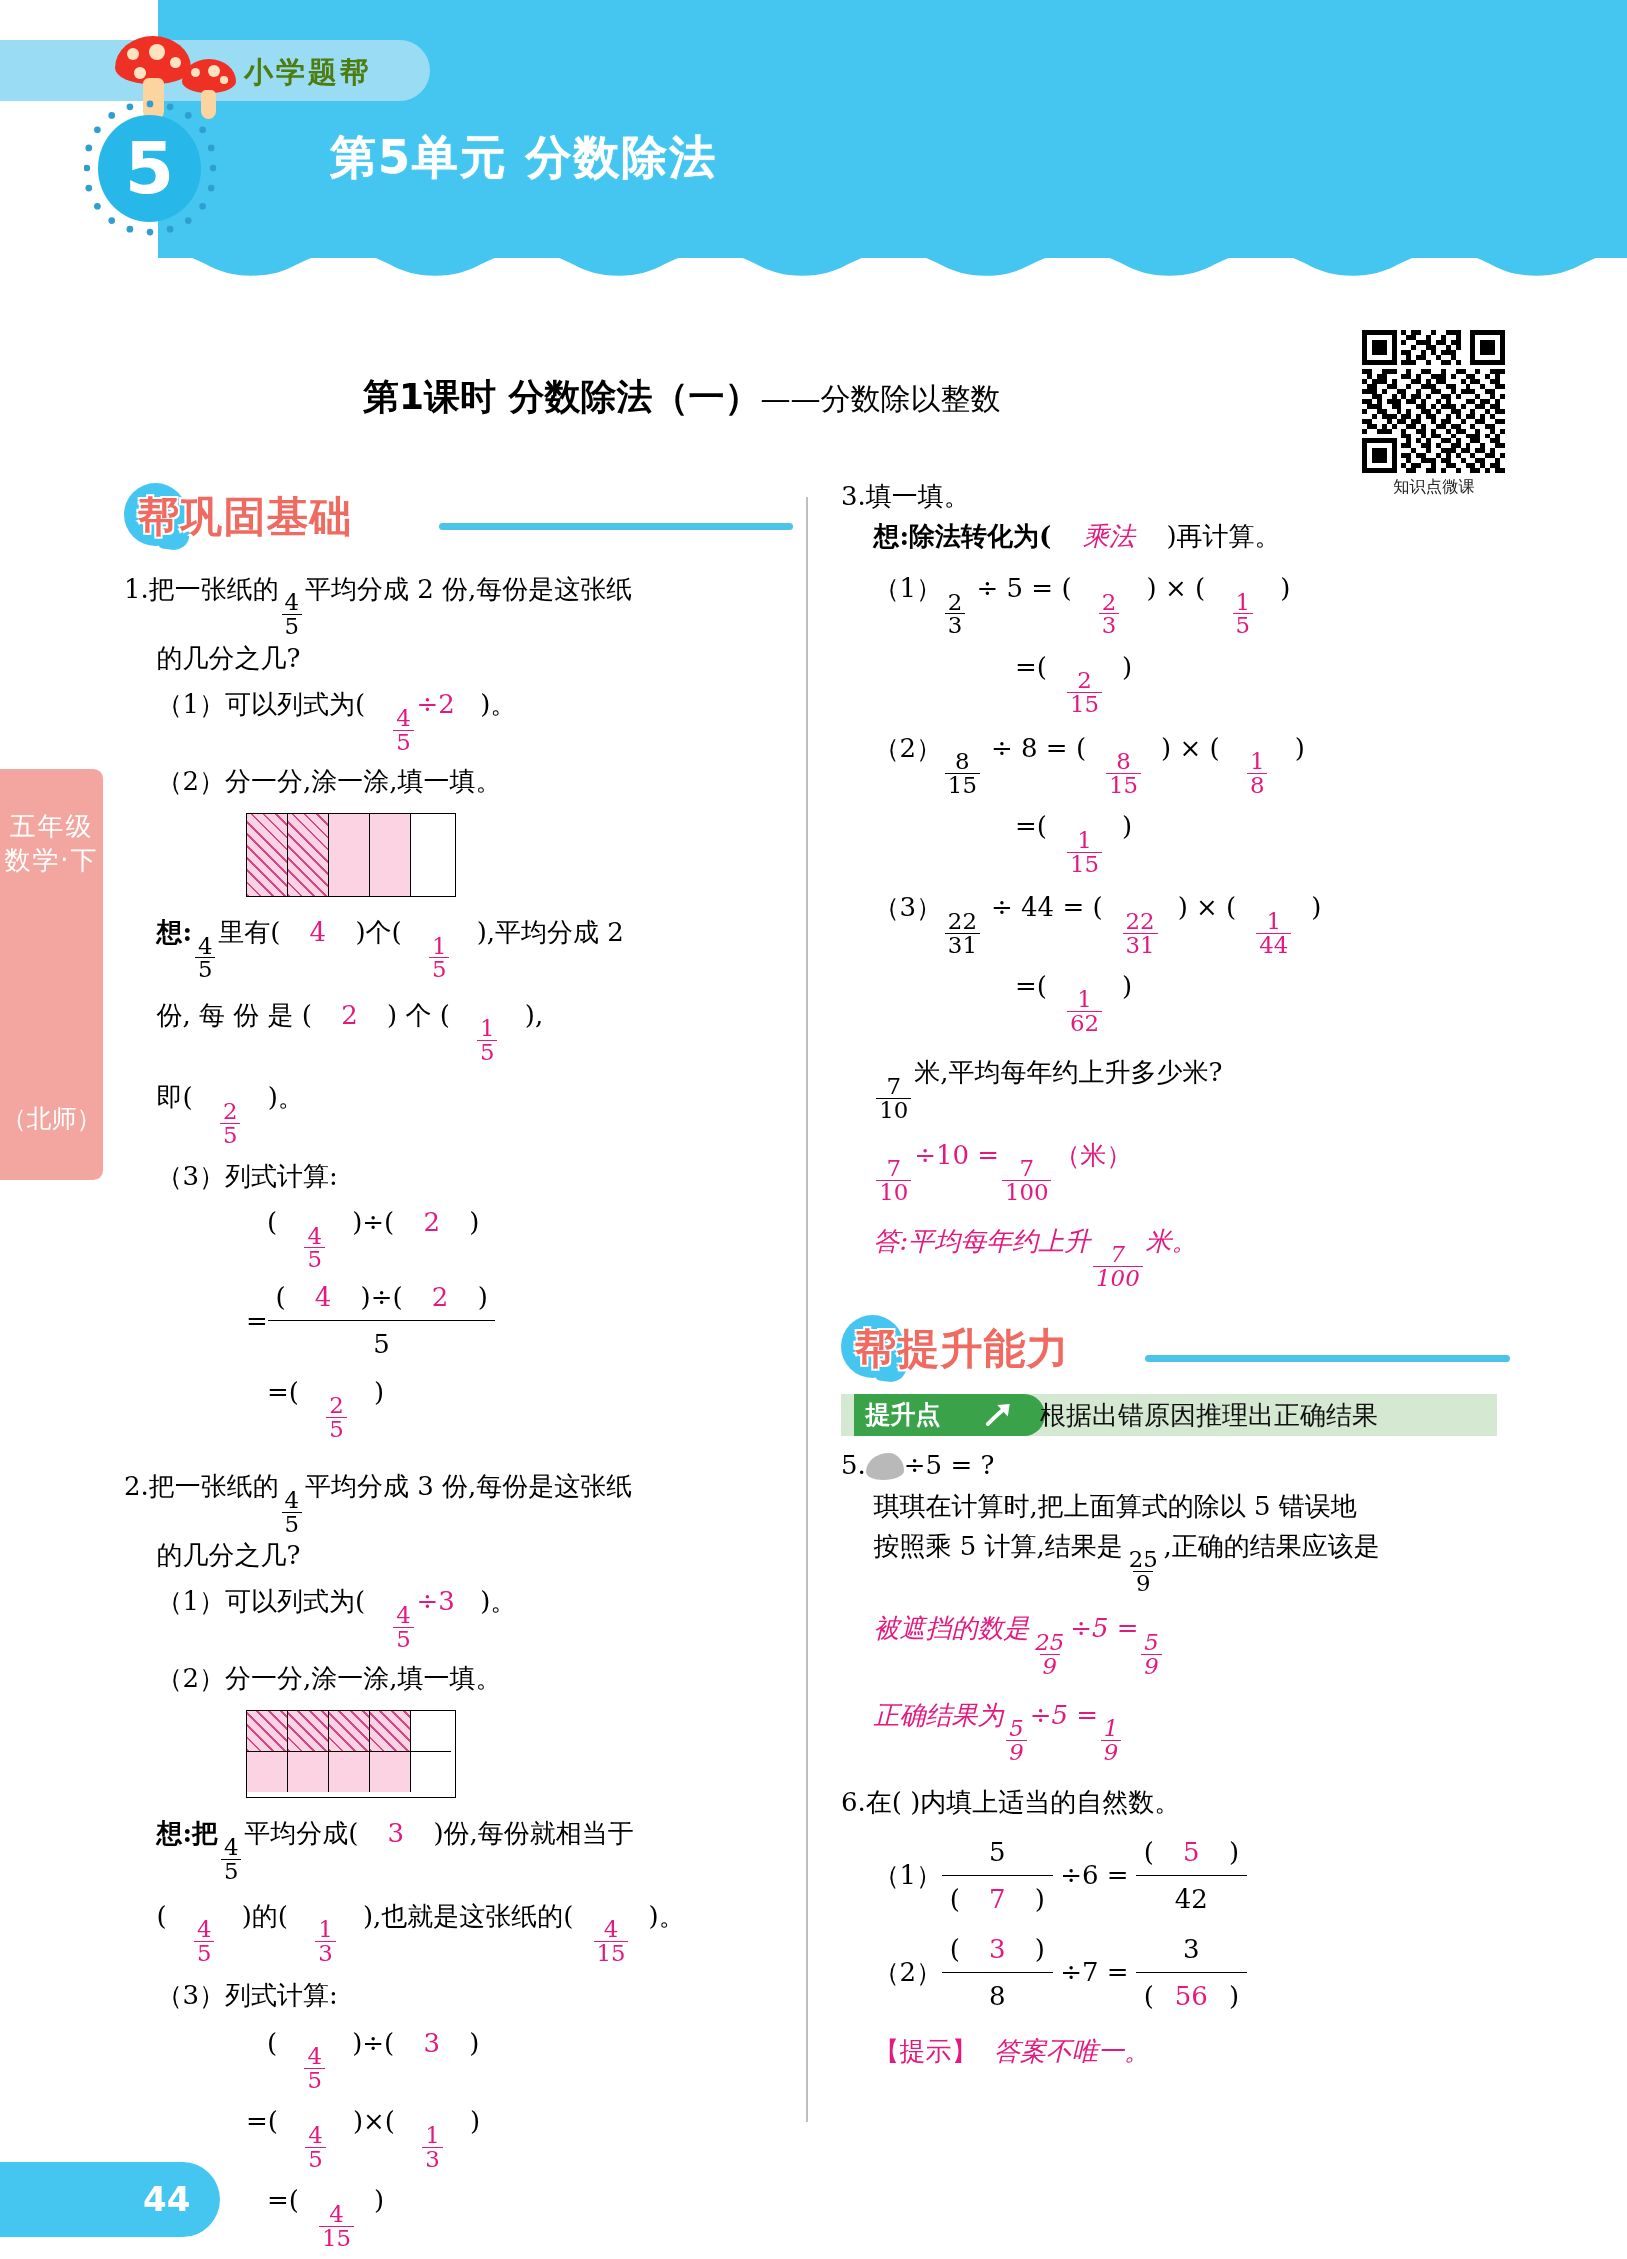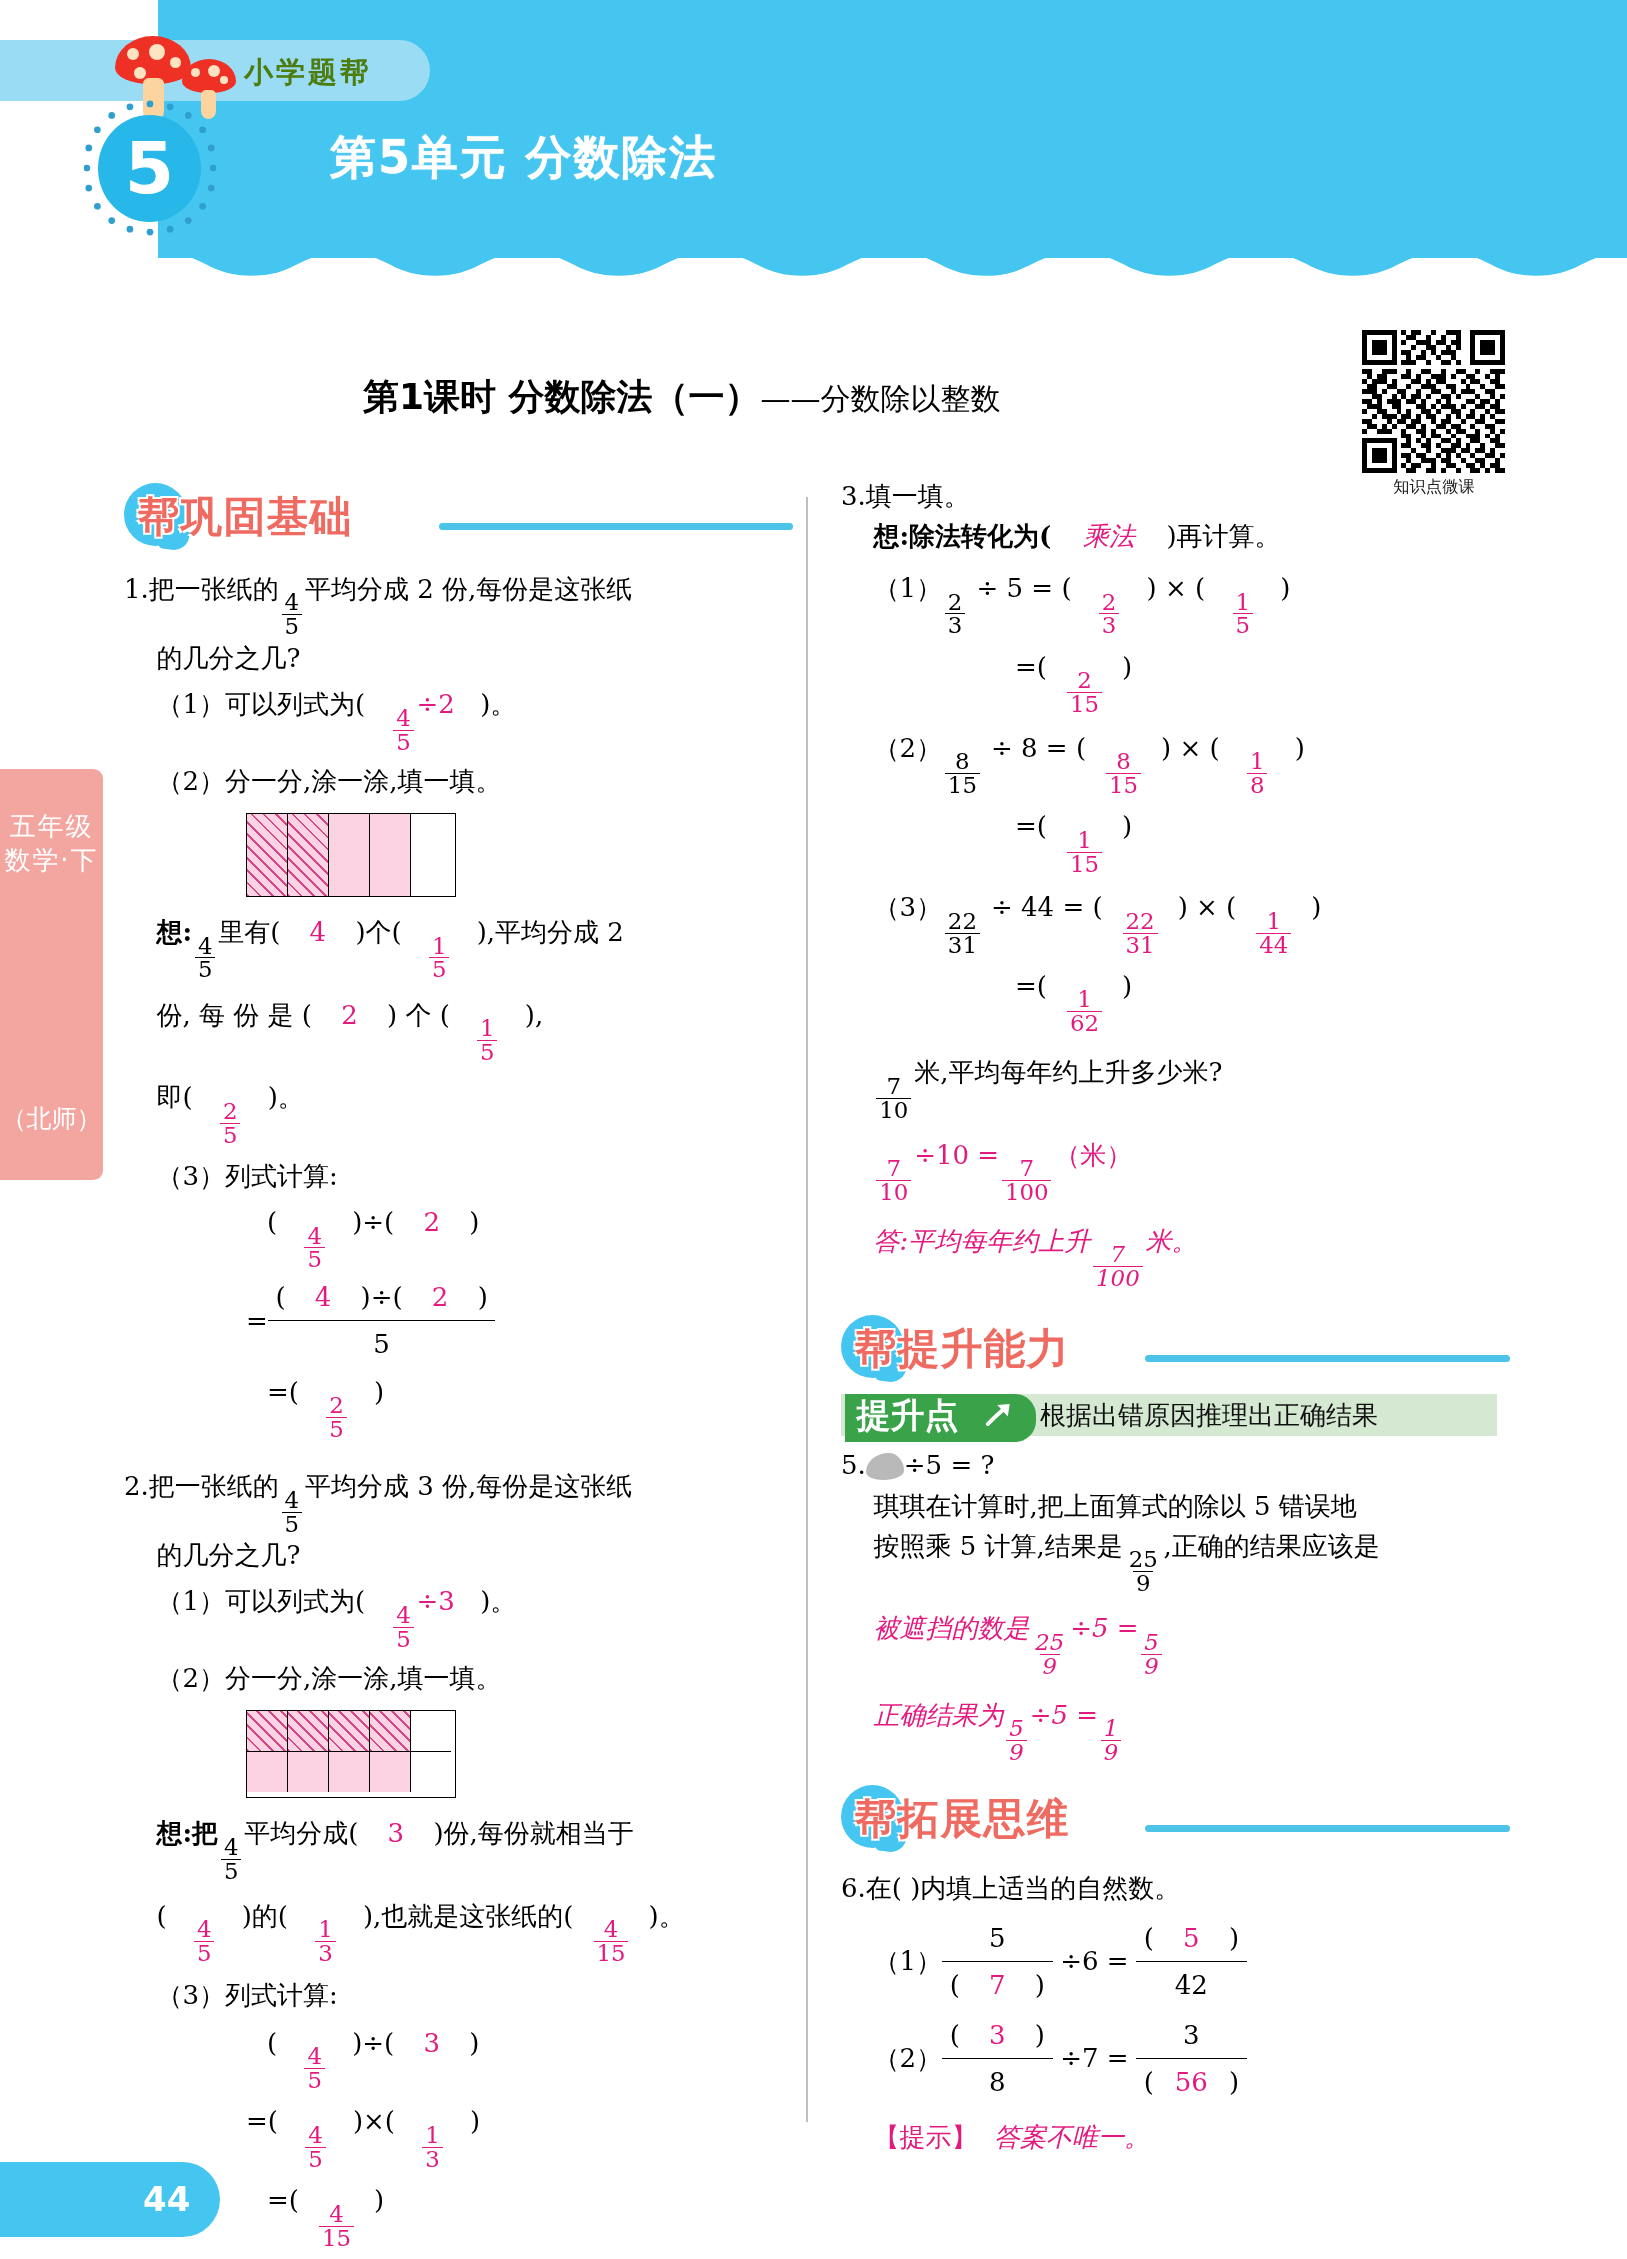--- a/index.html
+++ b/index.html
@@ -107,23 +107,23 @@
   }
   .sechdr .rule{
     position:absolute;left:315px;top:40px;right:0;height:6.7px;background:#4cc3e8;border-radius:3.8px;
   }
   .sechdr.wide .rule{left:304px;}
   
   .tipband{
     position:relative;height:42px;background:#d5e9d2;margin:13.4px 0 9.6px 0;width:656px;
   }
   .tipband .lbl{
-    position:absolute;left:4px;top:0;height:48px;min-width:143px;padding:0 36px 0 11.5px;
+    position:absolute;left:13px;top:0;height:42px;min-width:143px;padding:0 36px 0 11.5px;
     background:#3aa34a;color:#fff;font-family:"DejaVu Sans", sans-serif;
-    font-size:34px;font-weight:bold;line-height:42px;
+    font-size:25px;font-weight:bold;line-height:42px;
     border-radius:0 21px 21px 0;
   }
   .tipband .arrow{
     position:absolute;left:141px;top:5.7px;width:32.5px;height:31px;
   }
   .tipband .txt{
     position:absolute;left:199px;top:0;line-height:42px;
     font-family:"DejaVu Serif", serif;font-size:26px;color:#111;
   }
   
@@ -748,26 +748,20 @@
       <span>正确结果为</span><span class="frac pk">
           <span class="n">5</span>
           <span class="d">9</span>
         </span><span>÷5 =</span><span class="frac pk">
           <span class="n">1</span>
           <span class="d">9</span>
         </span>
     </div>
   </div>
 
-  <div class="sechdr wide" style="margin-top:21px;">
-    <div class="circ"></div>
-    <div class="circ-tail"></div>
-    <div class="bangtxt"><span>帮</span><span>拓展思维</span></div>
-    <div class="rule"></div>
-  </div>
 
   <div class="q" style="margin-top:18px;">
     <div><span>6.</span><span>在(          )内填上适当的自然数。</span></div>
 
     <div class="row indent" style="margin-top:9.6px;">
       <span>（1）</span>
       <span class="longfrac">
         <span class="n">5</span>
         <span class="d"><span>(</span><span class="blank ans">7</span><span>)</span></span>
       </span>

